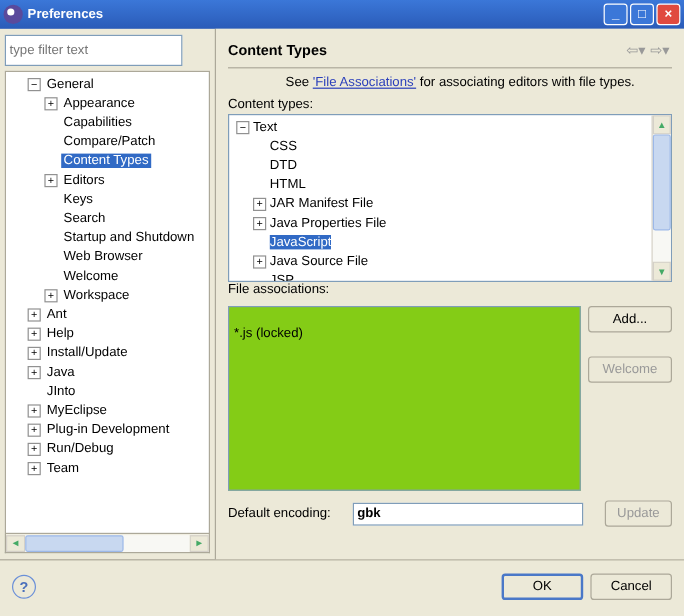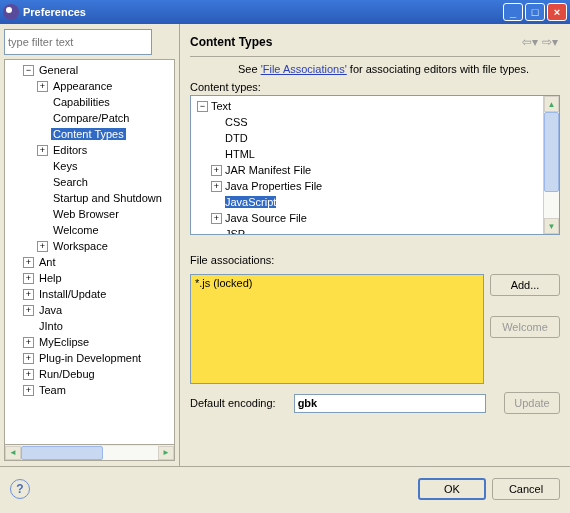--- a/index.html
+++ b/index.html
@@ -40,21 +40,21 @@
 .ct-sb { width: 16px; background: #f1efe2; display: flex; flex-direction: column; border-left: 1px solid #d4d0c8; }
 .ct-sb .sb-btn { height: 16px; display: flex; align-items: center; justify-content: center; color: #4a6; font-size: 8px; cursor: pointer; border: 1px solid #d4d0c8; background: #ece9d8; }
 .ct-sb .sb-track { flex: 1; background: #f8f8f4; position: relative; }
 .ct-sb .sb-thumb { position: absolute; top: 0; width: 100%; height: 75%; background: #c8d8f0; border: 1px solid #9cb8e8; border-radius: 2px; }
 .ct-node { display: flex; align-items: center; height: 16px; cursor: pointer; white-space: nowrap; }
 .ct-node .exp { width: 11px; height: 11px; border: 1px solid #919191; margin-right: 3px; display: flex; align-items: center; justify-content: center; font-size: 9px; background: #fff; flex-shrink: 0; }
 .ct-node .noexp { width: 11px; margin-right: 3px; flex-shrink: 0; }
 .ct-node.selected .lbl { background: #316ac5; color: #fff; }
 .ci1 { padding-left: 6px; } .ci2 { padding-left: 20px; }
 .fa-row { display: flex; margin-top: 6px; }
-.fa-box { border: 1px solid #7f9db9; background: #fde047; height: 110px; flex: 1; padding: 2px 4px; }
+.fa-box { border: 1px solid #7f9db9; background: #84cc16; height: 154px; flex: 1; padding: 16px 4px; }
 .fa-btns { width: 70px; margin-left: 6px; display: flex; flex-direction: column; gap: 20px; }
 .btn { height: 22px; border: 1px solid #aca899; background: #ece9d8; border-radius: 3px; cursor: pointer; display: flex; align-items: center; justify-content: center; }
 .btn:disabled, .btn.disabled { color: #999; cursor: default; }
 .enc-row { display: flex; align-items: center; margin-top: 8px; gap: 18px; }
 .enc-row input { border: 1px solid #7f9db9; height: 19px; flex: 1; padding: 0 3px; background: #fff; font-weight: bold; }
 .footer { height: 44px; border-top: 1px solid #aca899; display: flex; align-items: center; padding: 0 10px; }
 .help-icon { width: 20px; height: 20px; border: 1px solid #6a8fd8; border-radius: 50%; color: #4a6fbb; display: flex; align-items: center; justify-content: center; font-weight: bold; cursor: pointer; font-size: 12px; }
 .footer-btns { margin-left: auto; display: flex; gap: 6px; }
 .footer-btns .btn { width: 68px; }
 .btn.primary { border: 2px solid #4a78c8; }
@@ -222,21 +222,21 @@
       </div>
       <div class="ct-sb">
         <div class="sb-btn">▲</div>
         <div class="sb-track">
             <div class="sb-thumb"></div>
           </div>
         <div class="sb-btn">▼</div>
       </div>
     </div>
 
-    <div class="lbl-row" style="margin-top:19px;">File associations:</div>
+    <div class="lbl-row" style="margin-top:0;">File associations:</div>
     <div class="fa-row">
       <div class="fa-box">
         <div>*.js (locked)</div>
       </div>
       <div class="fa-btns">
         <button class="btn">Add...</button>
         <button class="btn disabled">Welcome</button>
       </div>
     </div>
 

